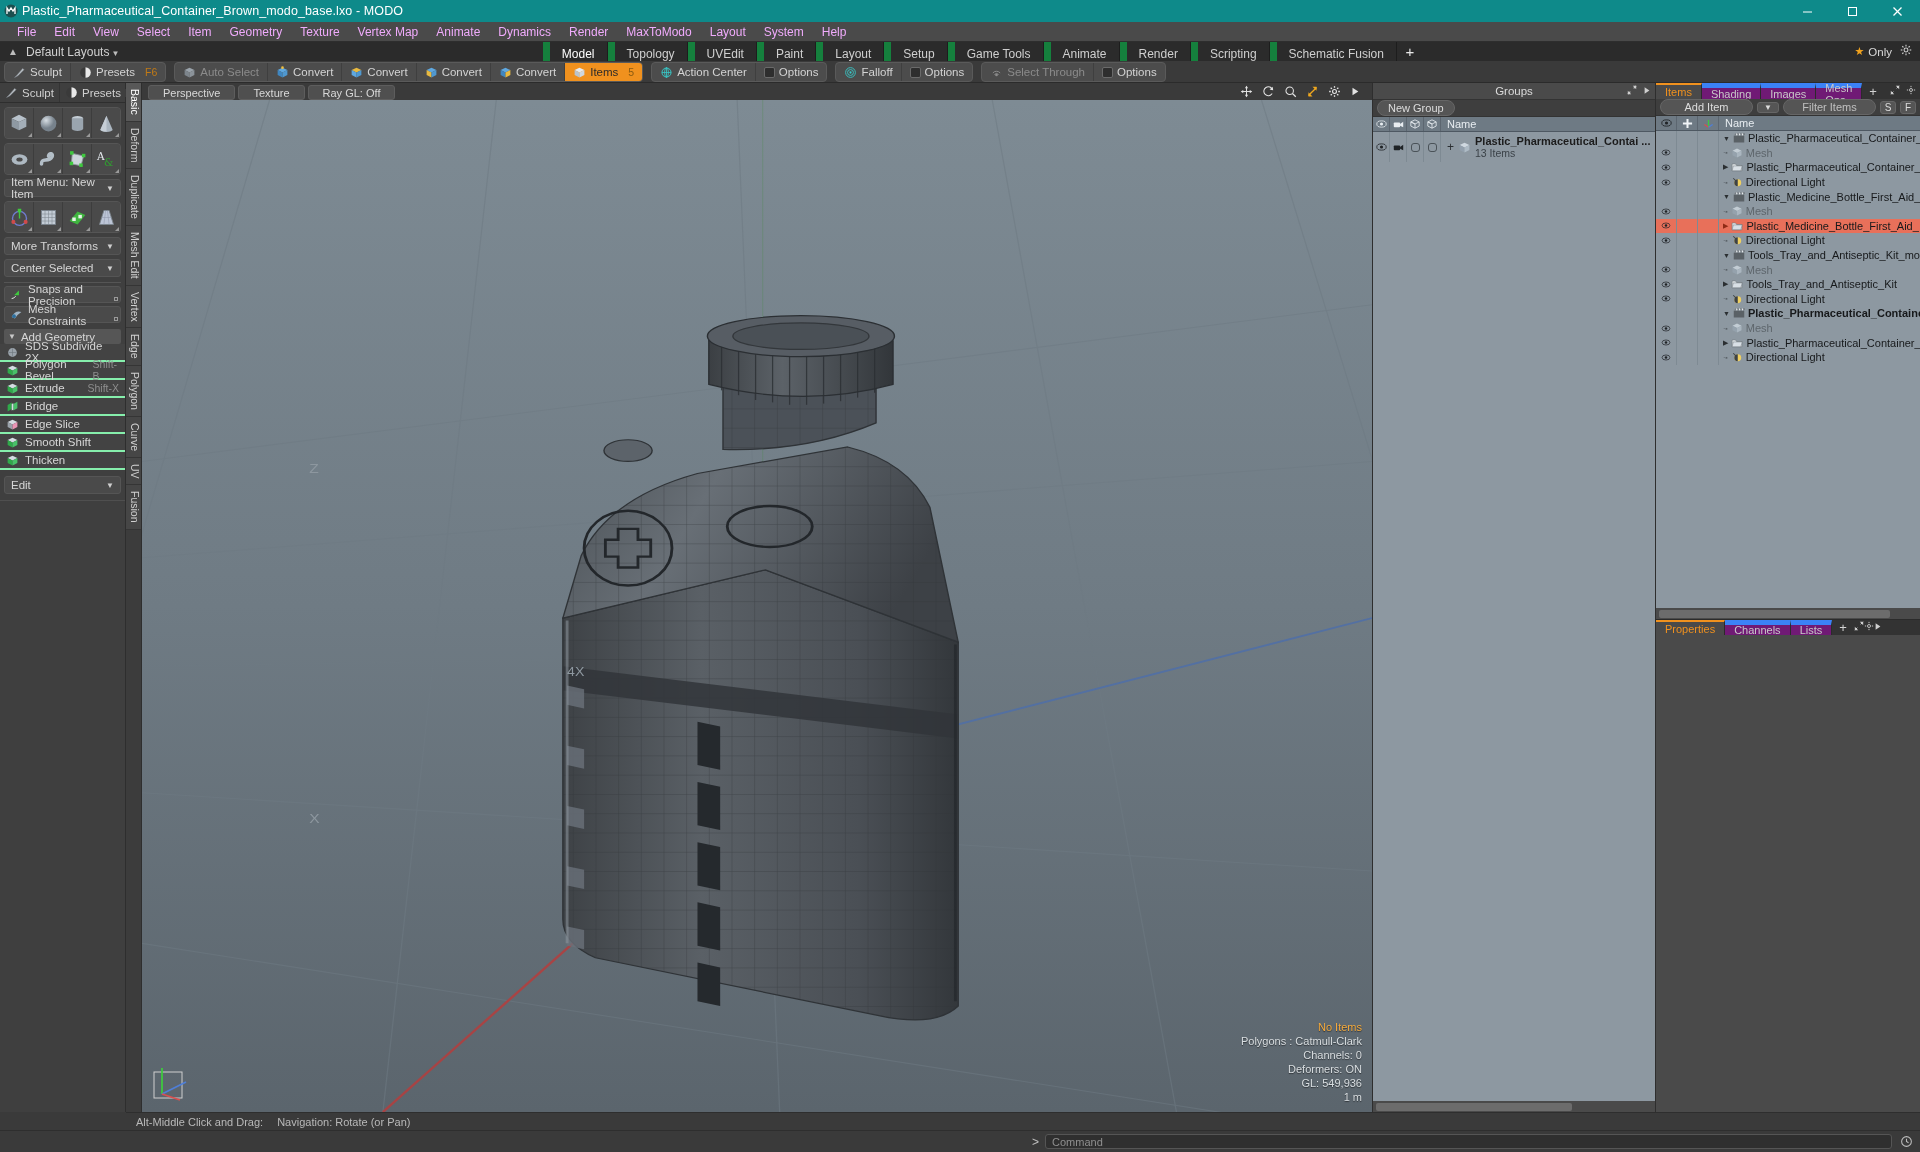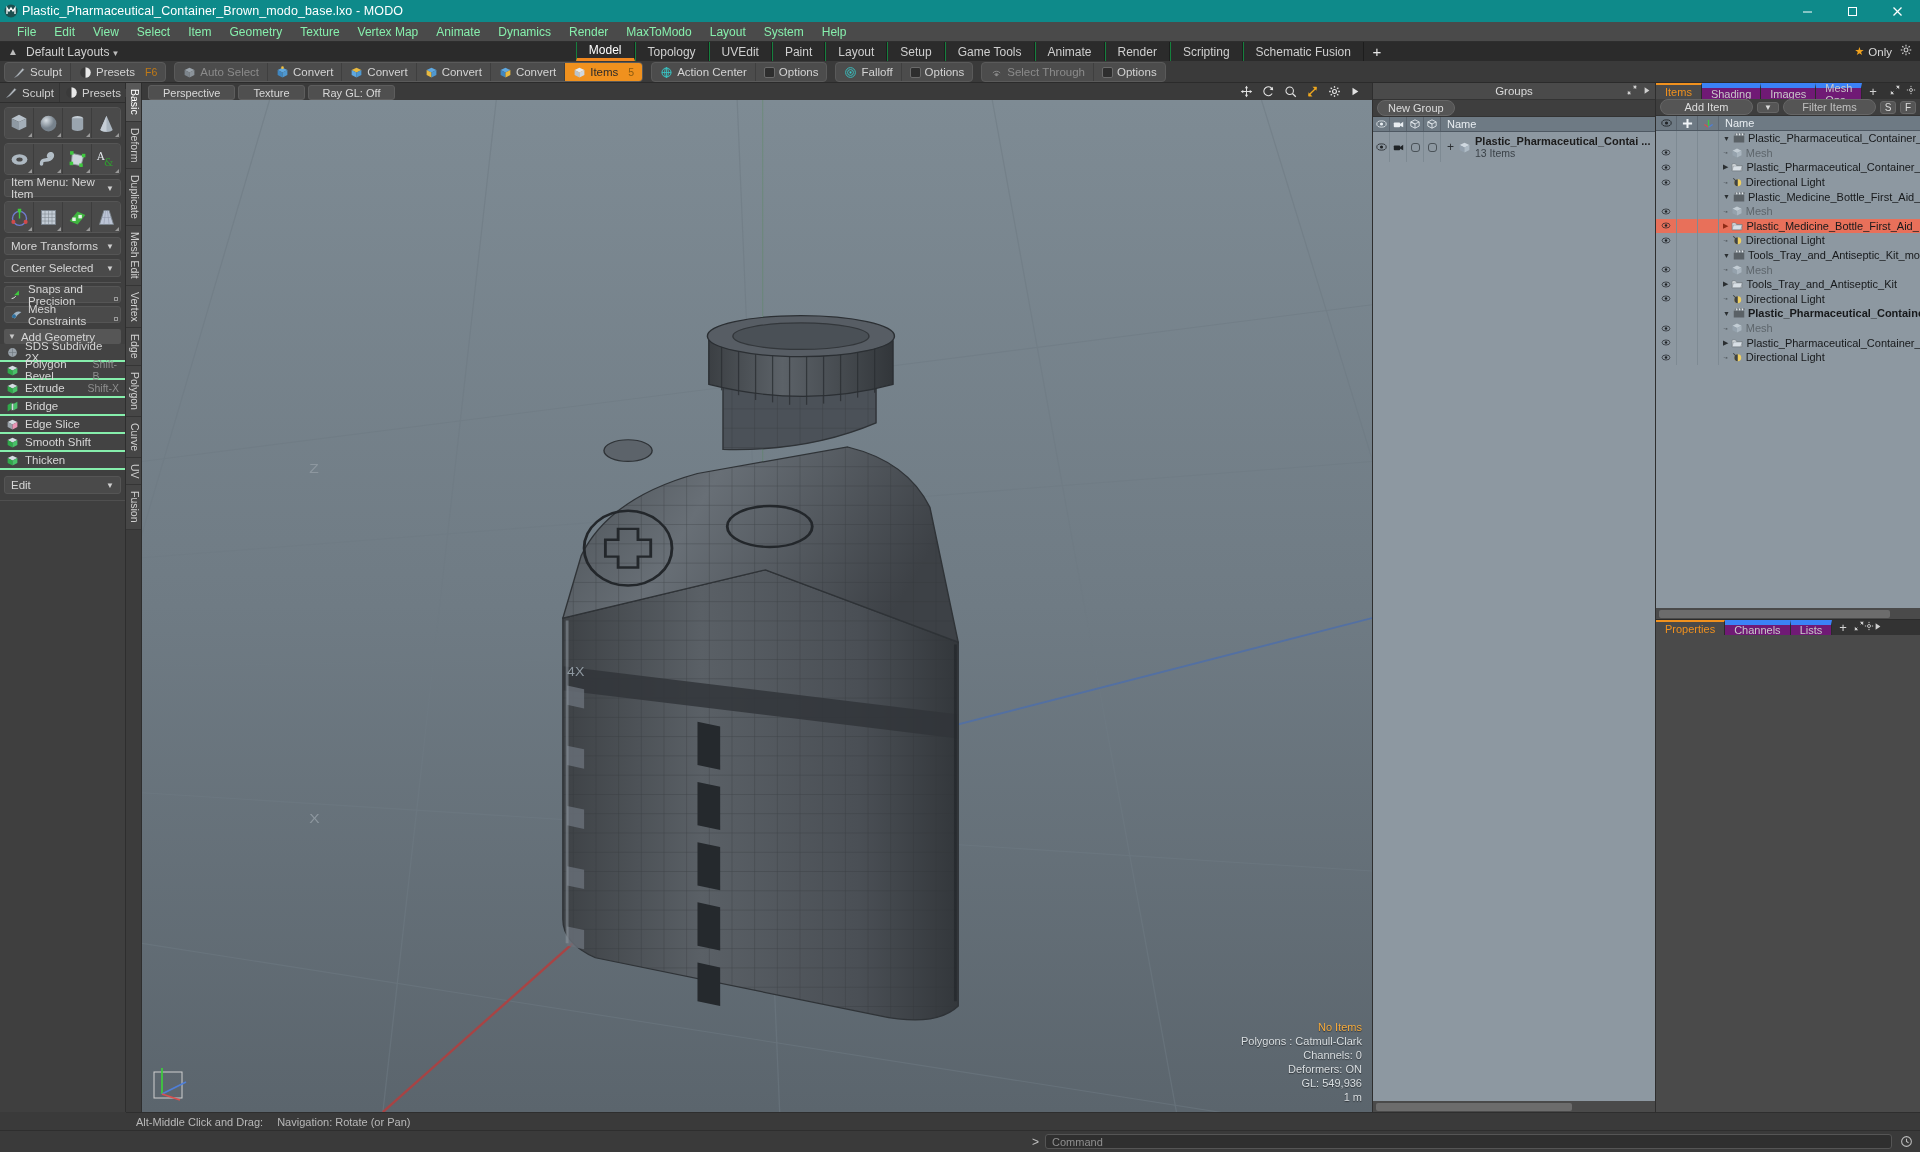--- a/index.html
+++ b/index.html
@@ -15,32 +15,32 @@
   .titlebar{ height:22px; background:#0e8a8a; display:flex; align-items:center; flex:0 0 22px; }
   .tb-logo{ width:22px; height:22px; display:flex; align-items:center; justify-content:center; }
   .tb-logo svg{ display:block; }
   .tb-title{ font-size:12.5px; color:#ffffff; letter-spacing:.1px; }
   .tb-spacer{ flex:1; }
   .tb-btn{ width:45px; height:22px; display:flex; align-items:center; justify-content:center; color:#fff; }
 
   
   .menubar{ height:20px; background:#4a4a4a; display:flex; align-items:center; padding-left:8px; flex:0 0 20px;
             border-bottom:1px solid #2e2e2e; }
-  .menu-item{ padding:0 9px; line-height:20px; font-size:12px; color:#86efac; }
+  .menu-item{ padding:0 9px; line-height:20px; font-size:12px; color:#f0abfc; }
 
   
   .layoutrow{ height:19px; background:#2b2b2b; display:flex; align-items:stretch; flex:0 0 19px; }
   .lr-left{ display:flex; align-items:center; gap:6px; padding-left:6px; width:auto; }
   .lr-arrowicon{ width:14px; text-align:center; color:#bdbdbd; font-size:10px; }
   .lr-default{ font-size:12px; color:#d0d0d0; }
   .lr-caret{ font-size:8px; color:#bdbdbd; margin-left:2px;}
   .lr-spacer{ flex:1; }
   .lr-tabs{ display:flex; align-items:stretch; }
-  .lr-tab{ padding:4px 12px; display:flex; align-items:center; font-size:12px; color:#cfcfcf;
-           border-left:1px solid #15803d; border-right:1px solid #1d1d1d; background:#2b2b2b;}
+  .lr-tab{ padding:12px 12px; display:flex; align-items:center; font-size:12px; color:#cfcfcf;
+           border-left:7px solid #15803d; border-right:1px solid #1d1d1d; background:#2b2b2b;}
   .lr-tab.active{ color:#ffffff; border-bottom:3px solid #f0871e; }
   .lr-plus{ width:26px; display:flex; align-items:center; justify-content:center; color:#e8e8e8; font-size:15px; }
   .lr-right{ display:flex; align-items:center; gap:8px; padding:0 8px; }
   .lr-only{ color:#d9d9d9; font-size:11.5px; display:flex; align-items:center; gap:4px;}
   .star{ color:#f0a21e; font-size:11px; }
 
   
   .toolstrip{ height:22px; background:#3a3a3a; display:flex; align-items:stretch; flex:0 0 22px;
               border-bottom:1px solid #2b2b2b; padding-top:1px;}
   .tsgroup{ display:flex; align-items:stretch; background:#4c4c4c; border:1px solid #5a5a5a; border-radius:4px;

